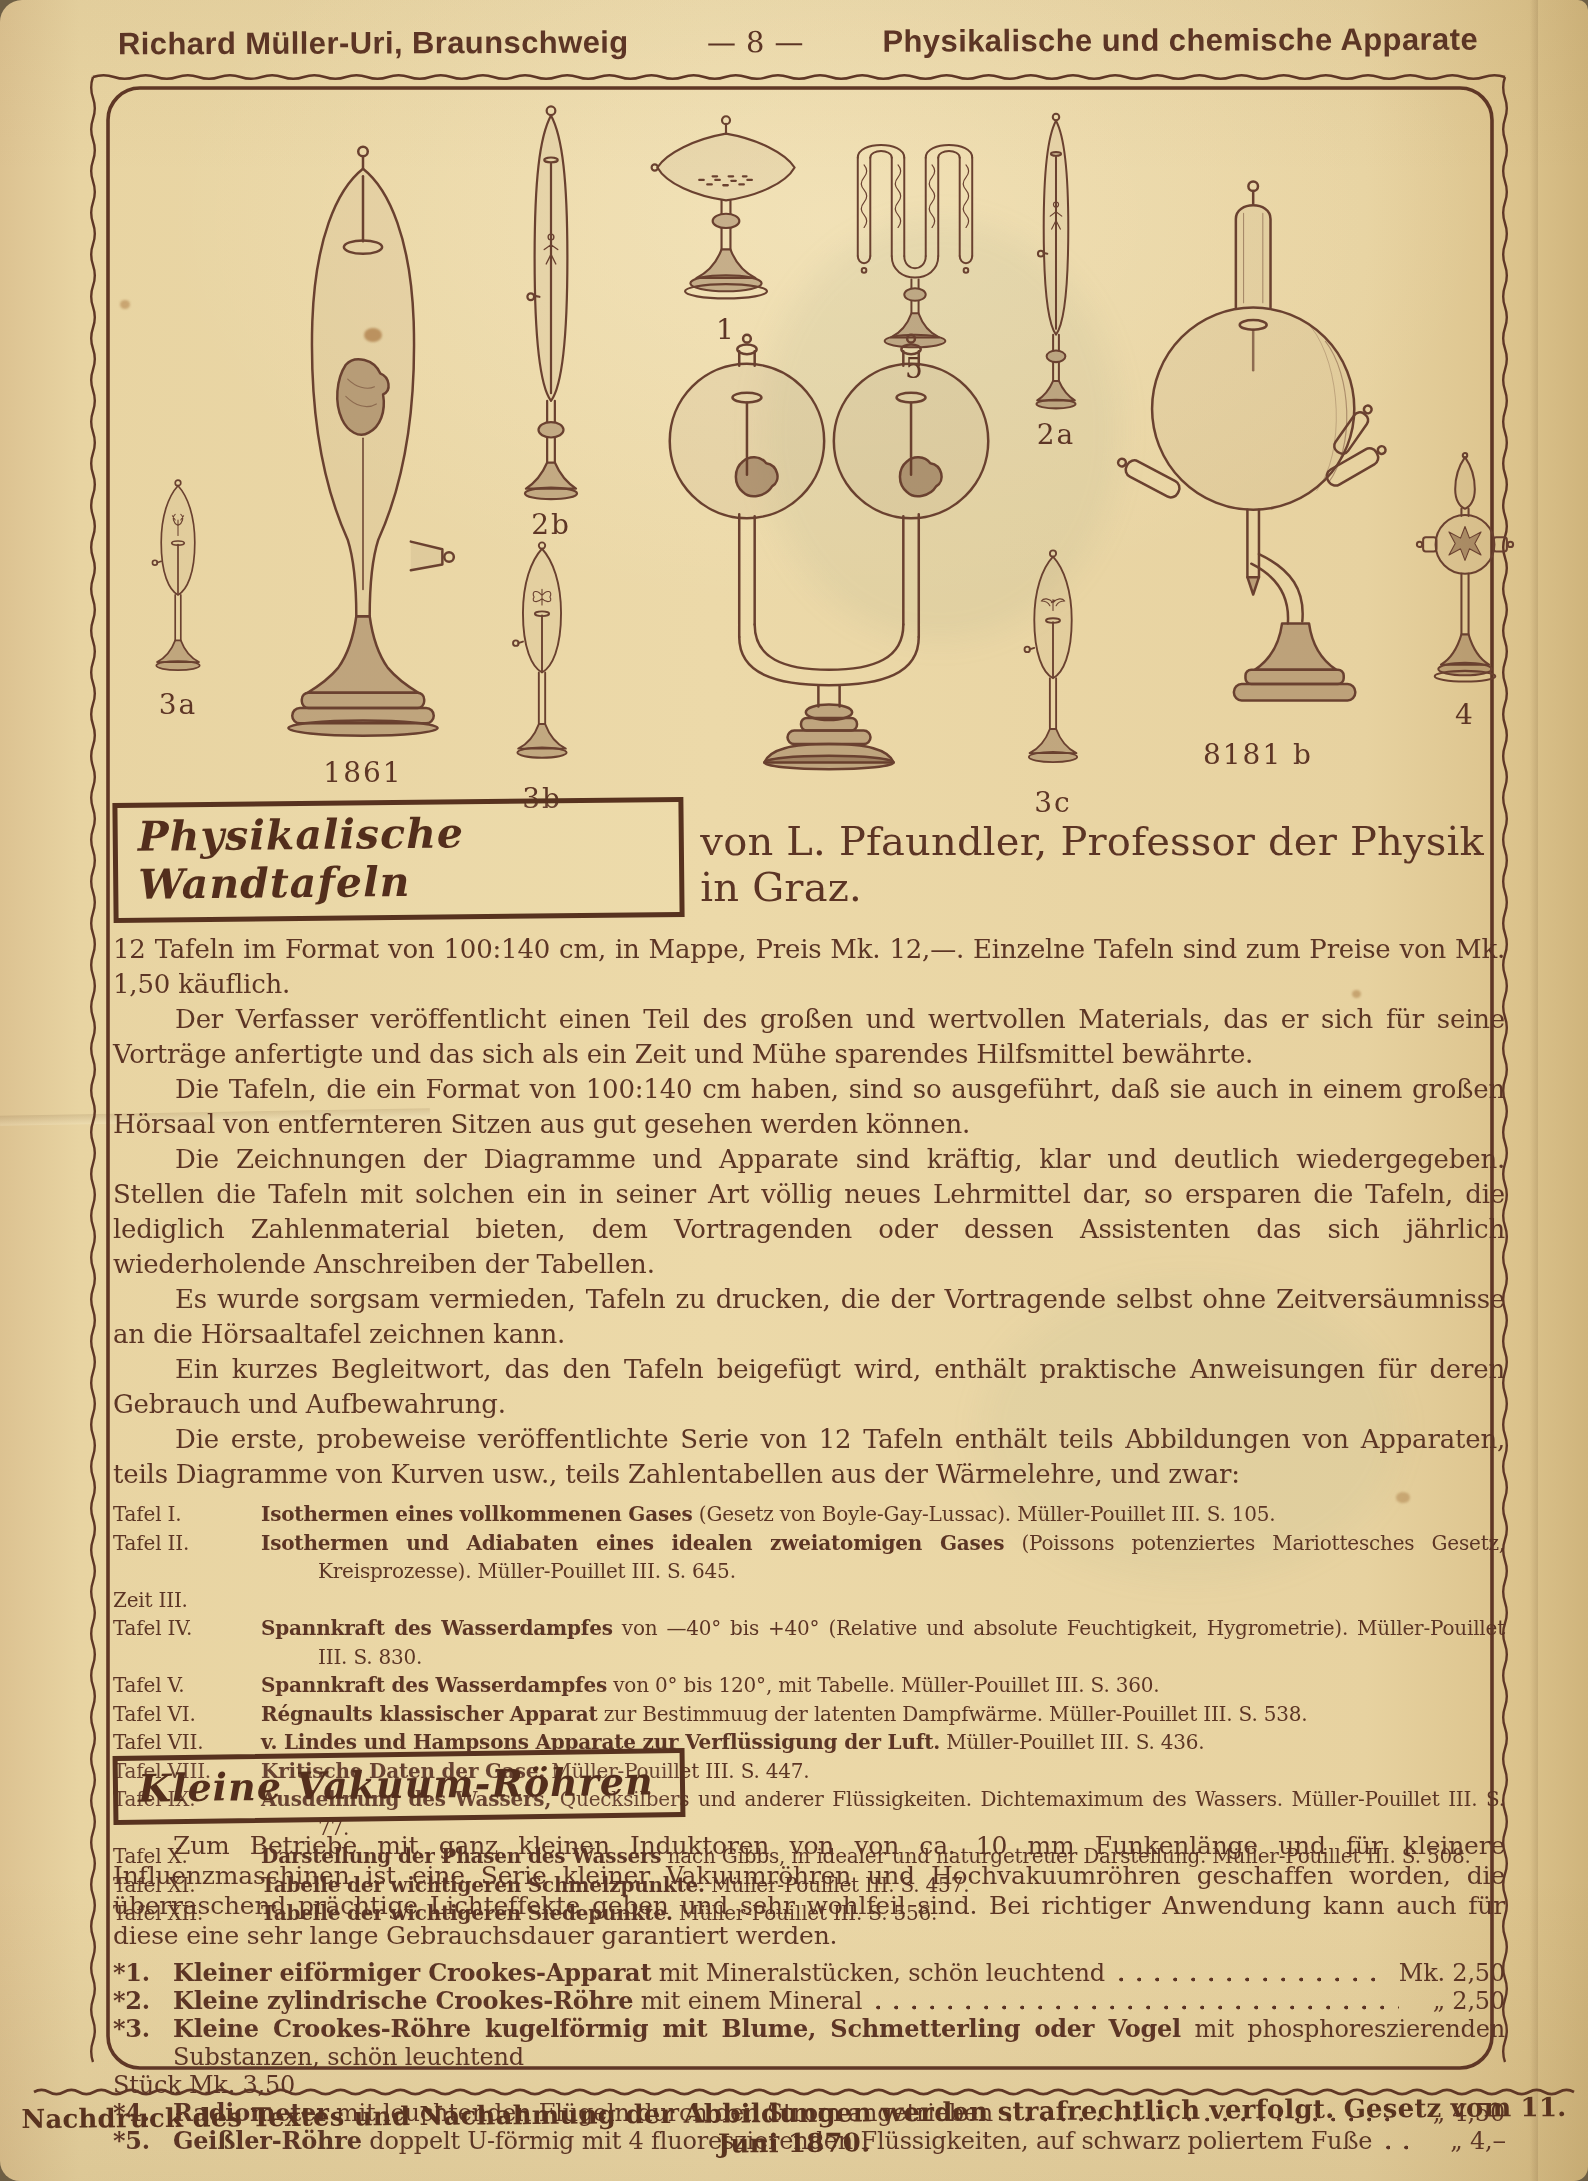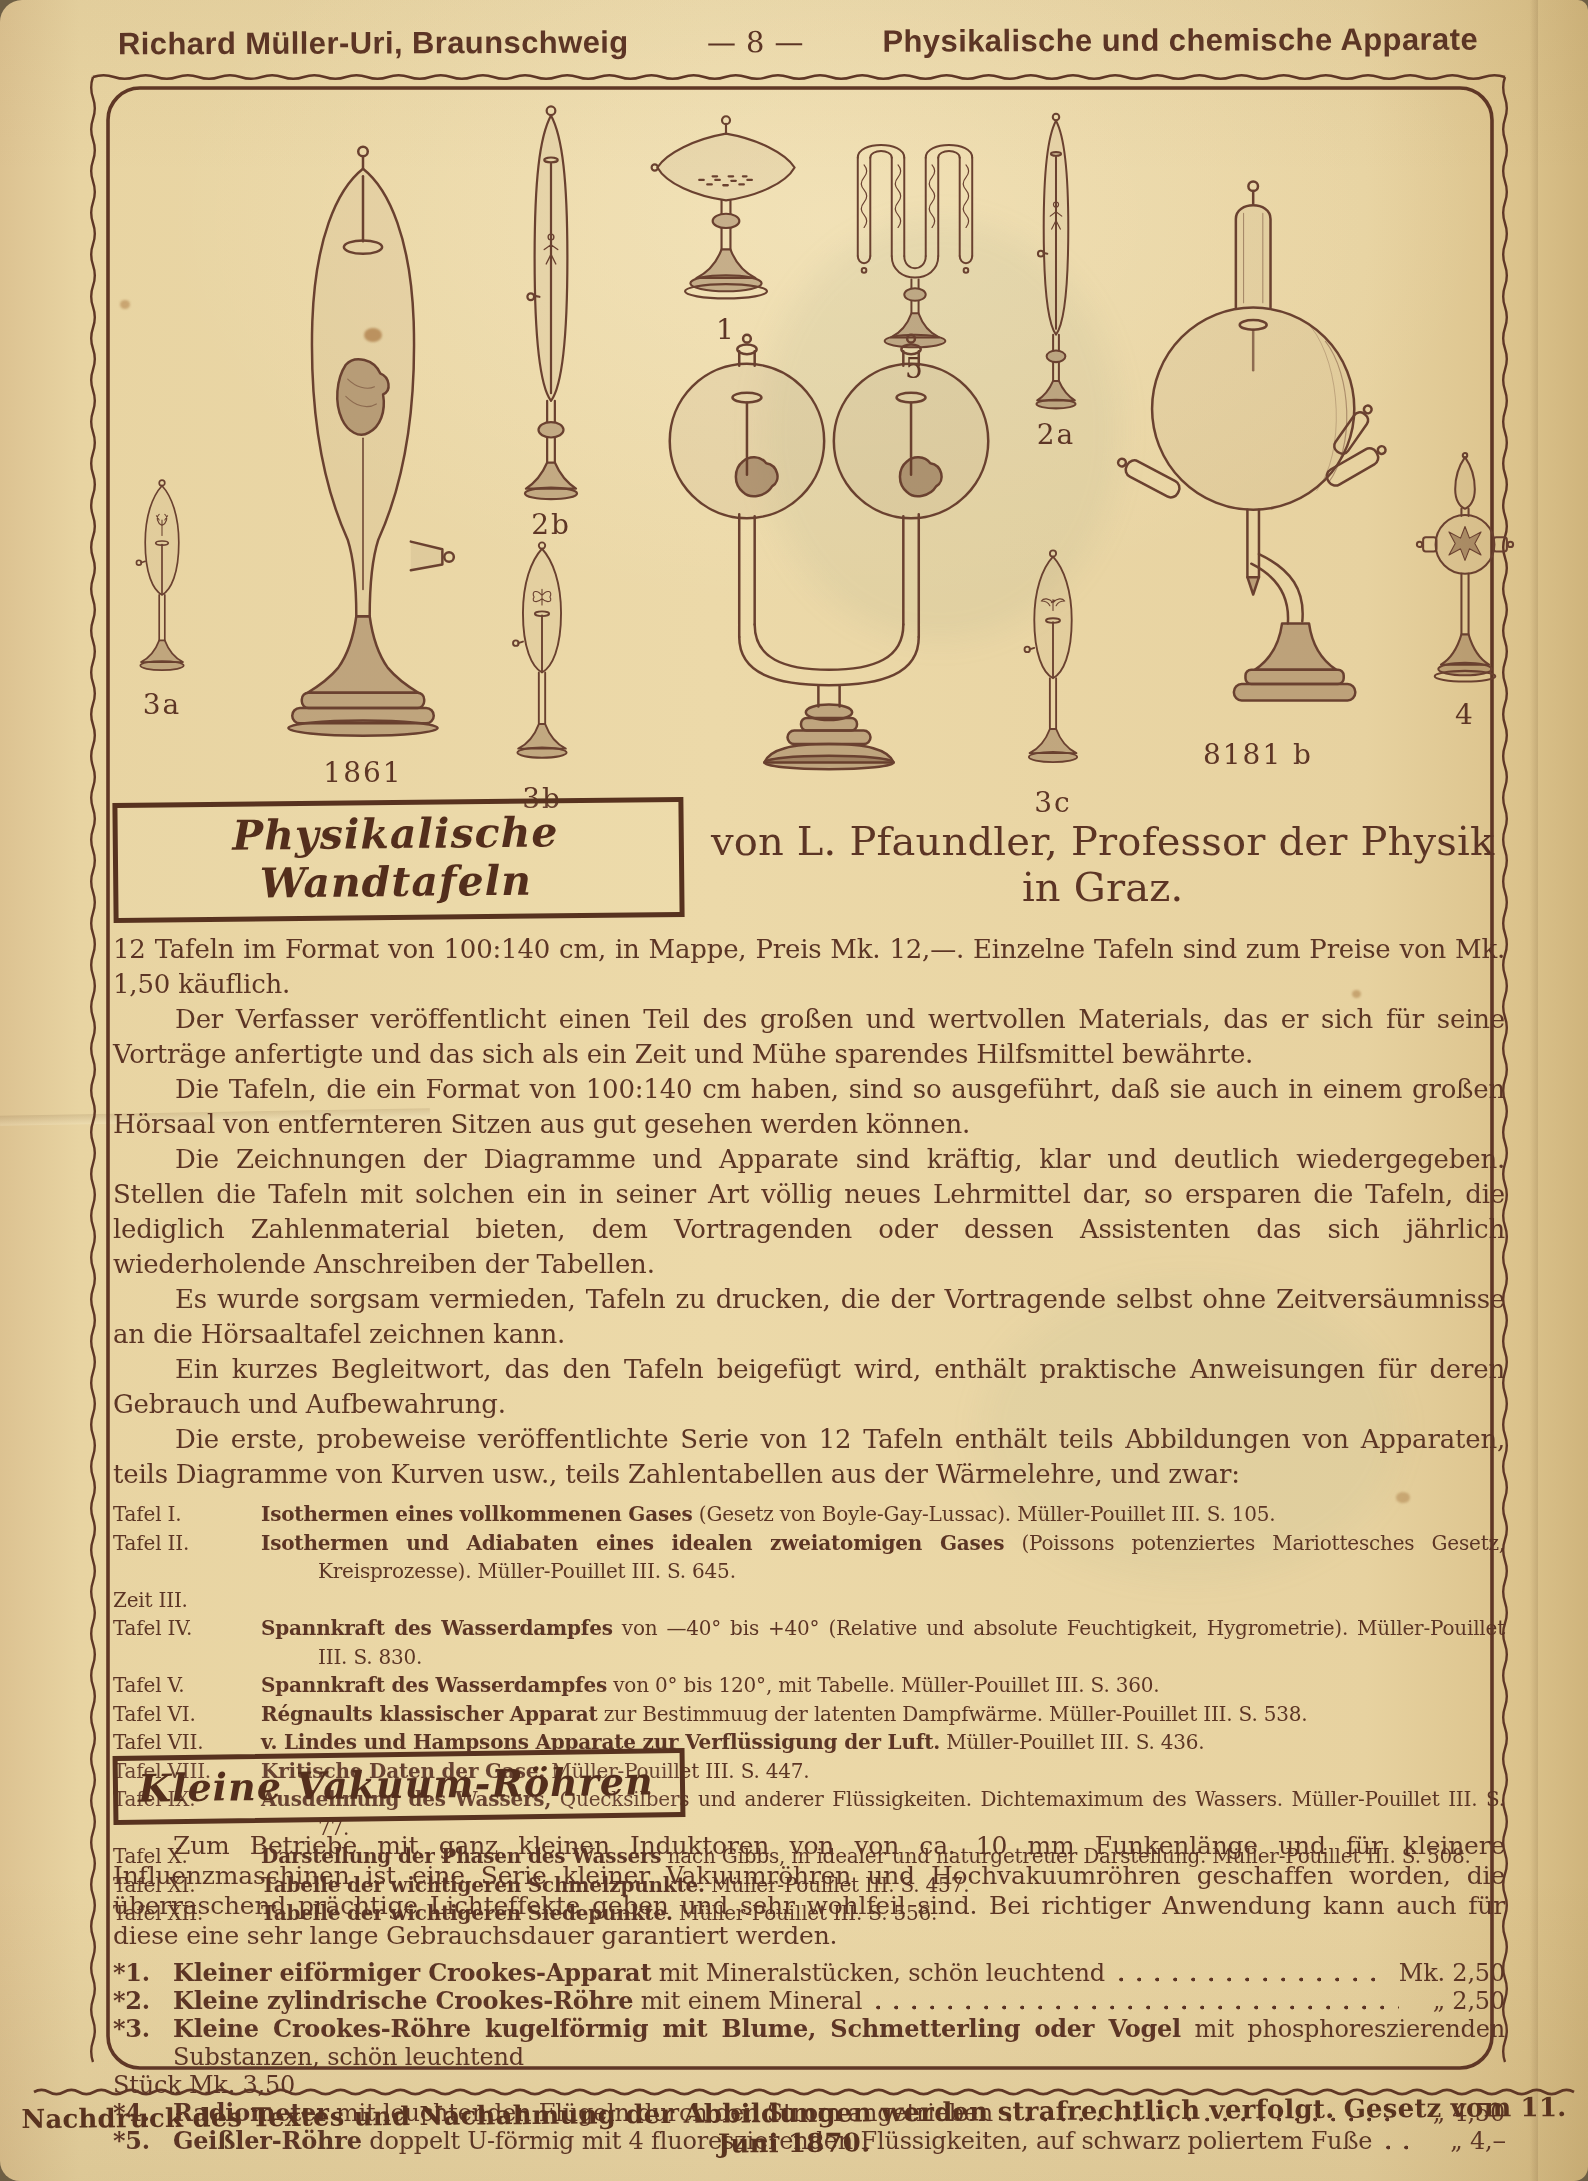--- a/index.html
+++ b/index.html
@@ -26,21 +26,21 @@
   #header .hl{flex:0 0 auto;}
   #header .hc{flex:1 1 auto; text-align:center; font-family:"DejaVu Serif", serif; font-weight:normal; font-size:29px;}
   #header .hr{flex:0 0 auto;}
   
   .fig{position:absolute;}
   .fig svg{display:block; overflow:visible;}
   .flabel{position:absolute; left:0; width:100%; text-align:center; font-size:28px; letter-spacing:2px; color:#5e3626;}
   
   #wandtafeln{position:absolute; left:113px; right:83px; top:800px;}
   #vakuum{position:absolute; left:113px; right:83px; top:1752px;}
-  .hrow{display:flex; align-items:flex-end; gap:16px; margin-bottom:12px;text-align:center;}
+  .hrow{display:flex; align-items:flex-end; gap:16px; margin-bottom:12px;}
   .hbox{display:inline-block; border:5px solid #57321f; padding:5px 26px 9px 20px;
     font-style:italic; font-weight:bold; font-size:41px; letter-spacing:1px; color:#532e1c;
     transform:rotate(-.6deg); background:rgba(255,244,210,.08);}
   .hsub{font-size:40px; padding-bottom:10px; letter-spacing:.2px;}
   .paras{font-size:26px; line-height:35px; text-align:justify; letter-spacing:-.2px;}
   .paras p{margin:0;}
   .paras p.ind{text-indent:62px;}
   .b{font-weight:bold;}
   
   #tafel-list{margin-top:8px; font-size:20px; line-height:28.5px; letter-spacing:-.2px;}
@@ -87,21 +87,21 @@
       <rect x="108" y="88" width="1384" height="1980" rx="32" stroke-width="3.6"></rect>
     </g>
   </svg>
 
   <div id="header">
     <span class="hl">Richard Müller-Uri, Braunschweig</span>
     <span class="hc">— 8 —</span>
     <span class="hr">Physikalische und chemische Apparate</span>
   </div>
 
-  <div class="fig" style="left:126px;top:478px;width:72px;">
+  <div class="fig" style="left:142px;top:478px;width:72px;">
     <svg width="72" height="210" viewBox="0 0 100 300">
       <g stroke="#6a4130" fill="none" stroke-width="2.4" stroke-linecap="round" stroke-linejoin="round">
         <circle cx="50" cy="7" r="4"></circle>
         <path d="M50 11 C36 26 26 55 26 92 C26 136 37 160 50 167 C63 160 74 136 74 92 C74 55 64 26 50 11 Z" fill="rgba(101,60,40,0.05)"></path>
         <path d="M50 165 L50 95"></path>
           <ellipse cx="50" cy="93" rx="9" ry="3"></ellipse>
         <path stroke-width="1.5" d="M50 82 L50 60 M50 68 C43 64 41 56 46 52 M50 68 C57 64 59 56 54 52 M46 60 L42 54 M54 60 L58 54"></path>
         <circle cx="17" cy="121" r="3.5"></circle>
           <path d="M26 119 L20 121"></path>
         <path d="M46 167 L46 232 M54 167 L54 232"></path>

